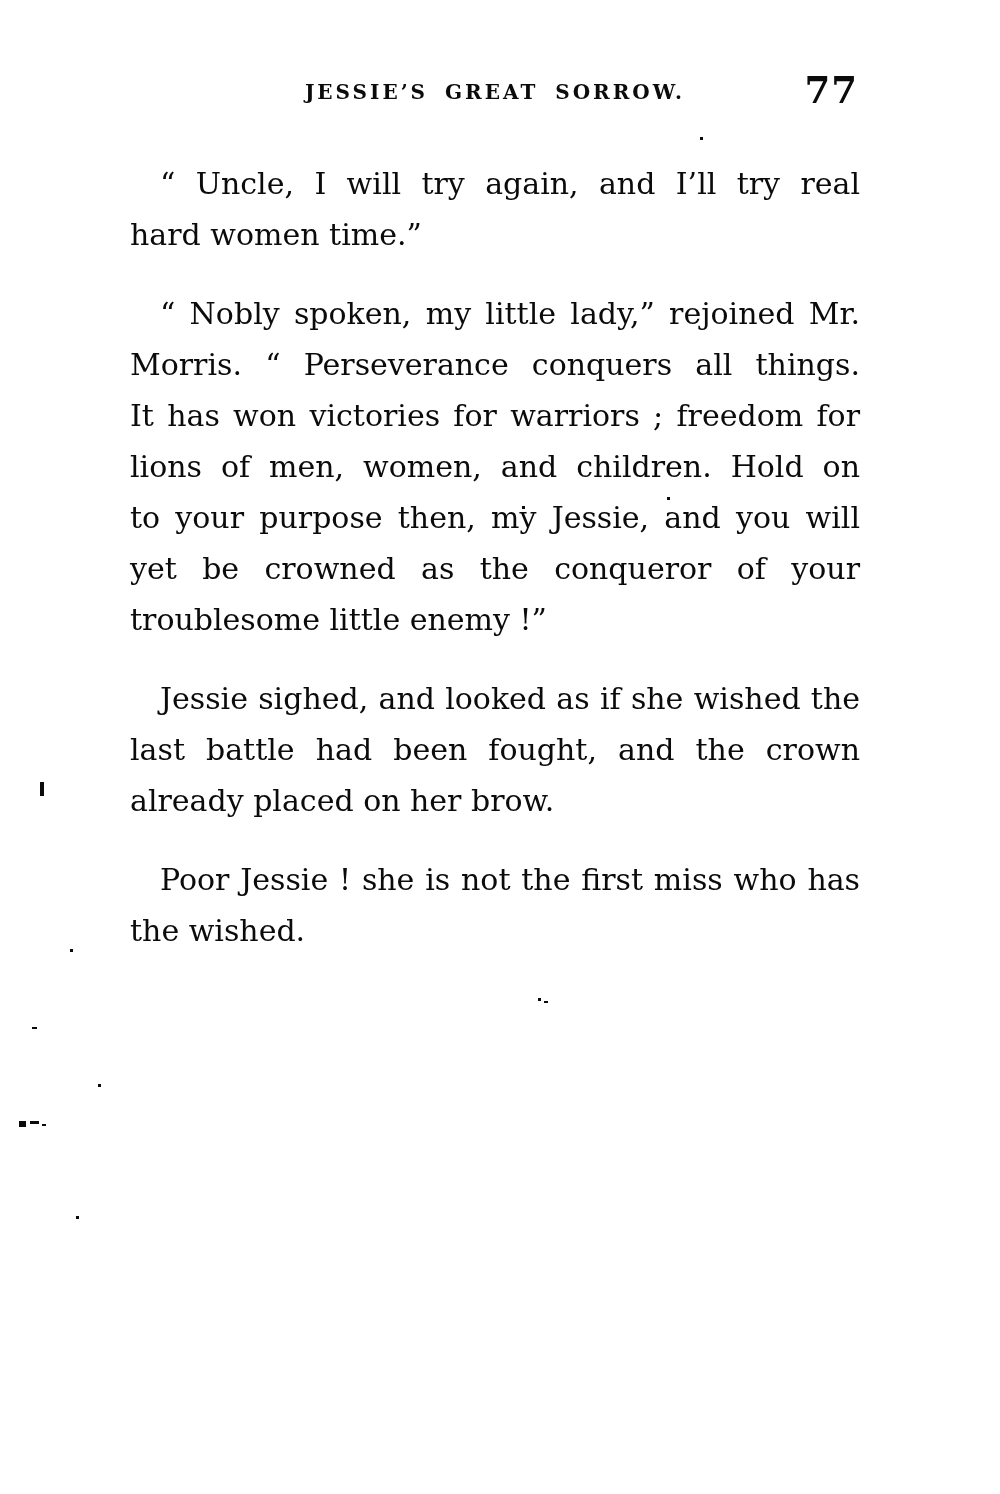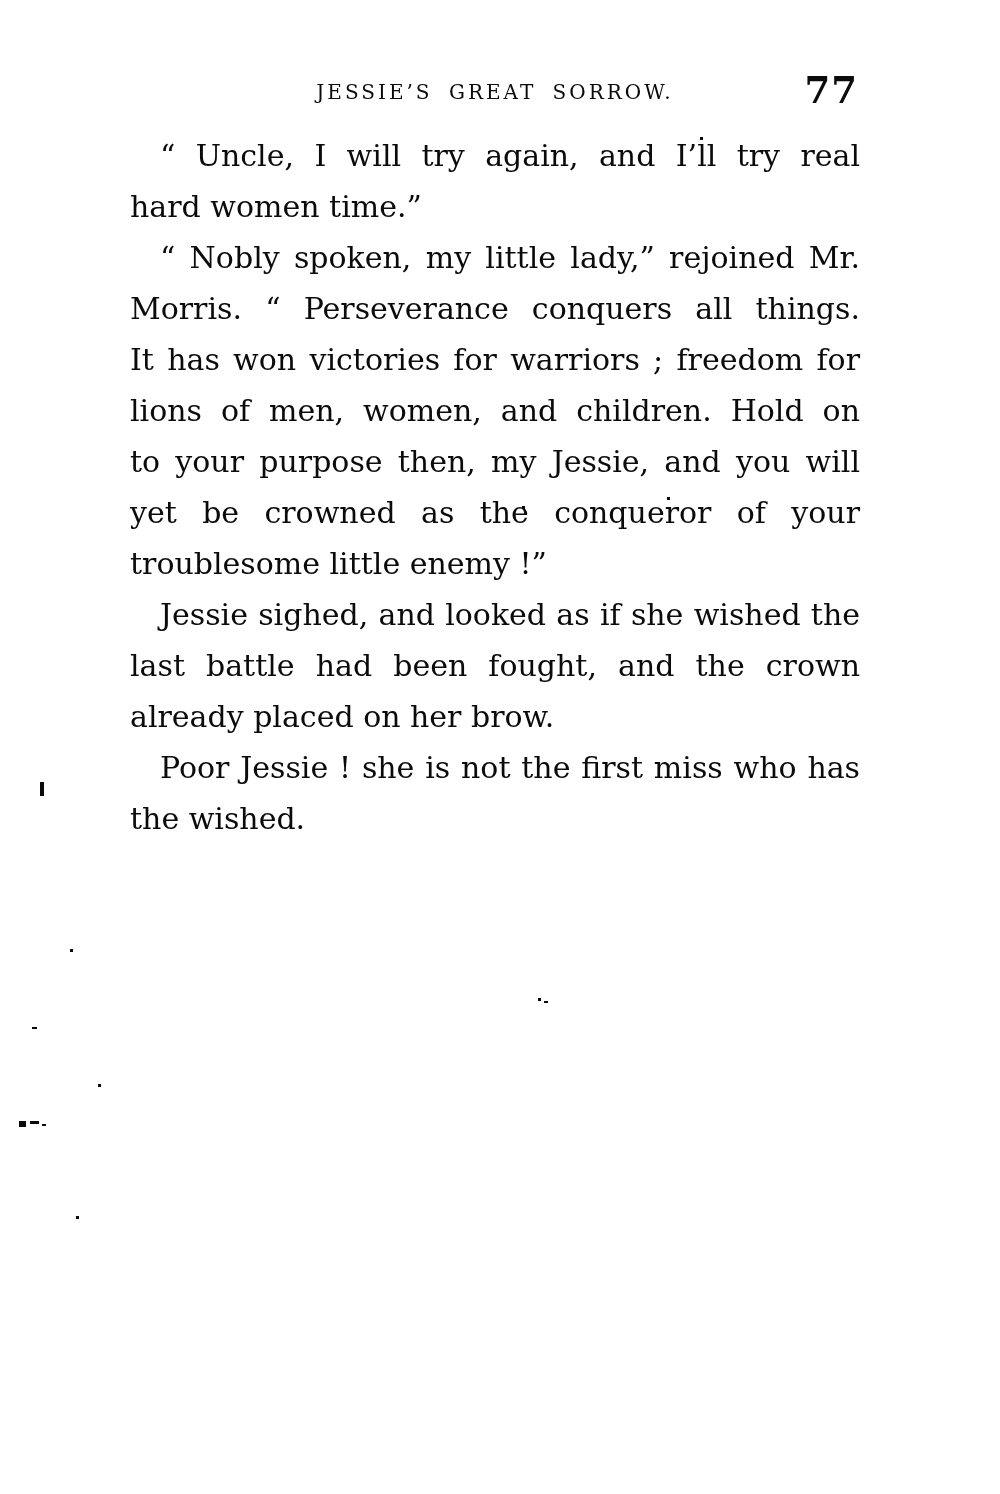--- a/index.html
+++ b/index.html
@@ -23,21 +23,21 @@
     width: 730px;
     height: 40px;
   }
   .running-title {
     position: absolute;
     left: 0;
     right: 0;
     top: 6px;
     text-align: center;
     font-size: 20px;
-    font-weight: normal;
+    font-weight: bold;
     letter-spacing: 3px;
     word-spacing: 7px;
   }
   .page-number {
     position: absolute;
     right: 2px;
     top: -6px;
     font-size: 37px;
     font-weight: bold;
     letter-spacing: 1px;
@@ -50,21 +50,21 @@
     width: 730px;
   }
   .line {
     font-size: 30px;
     line-height: 51px;
     white-space: normal;
     text-align: justify;
     text-align-last: left;
   }
   .j { text-align-last: justify; }
-  .indent { text-indent: 30px; }
+  .indent { text-indent: 30px; margin-top: 28px; }
   .spk {
     position: absolute;
     background: #0b0b0b;
   }
 </style>
 </head>
 <body>
 
 <div class="page">
 

